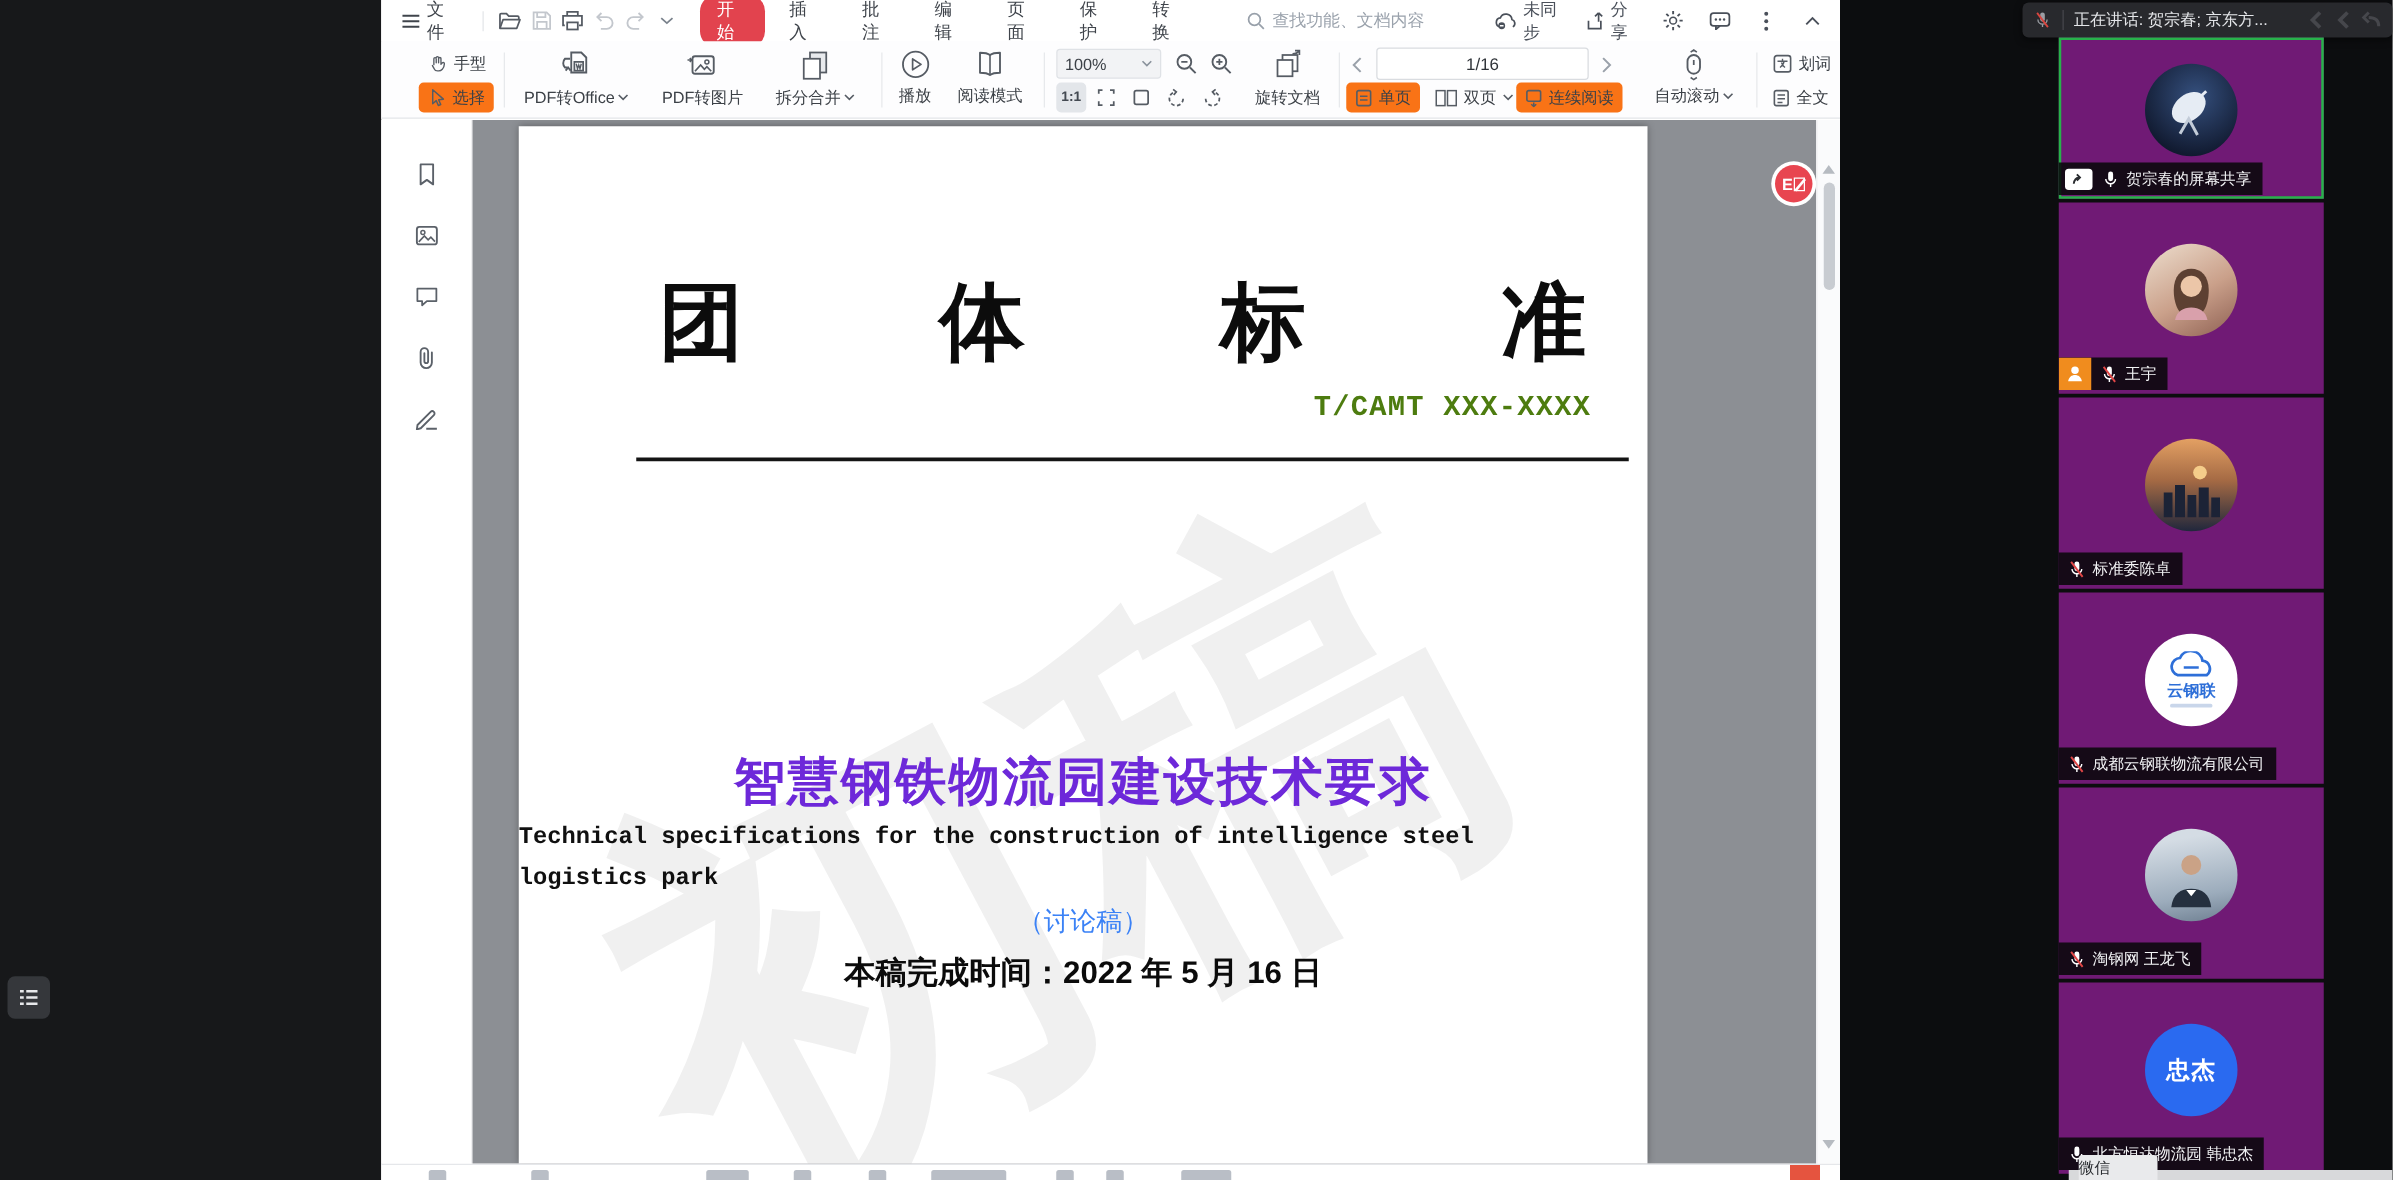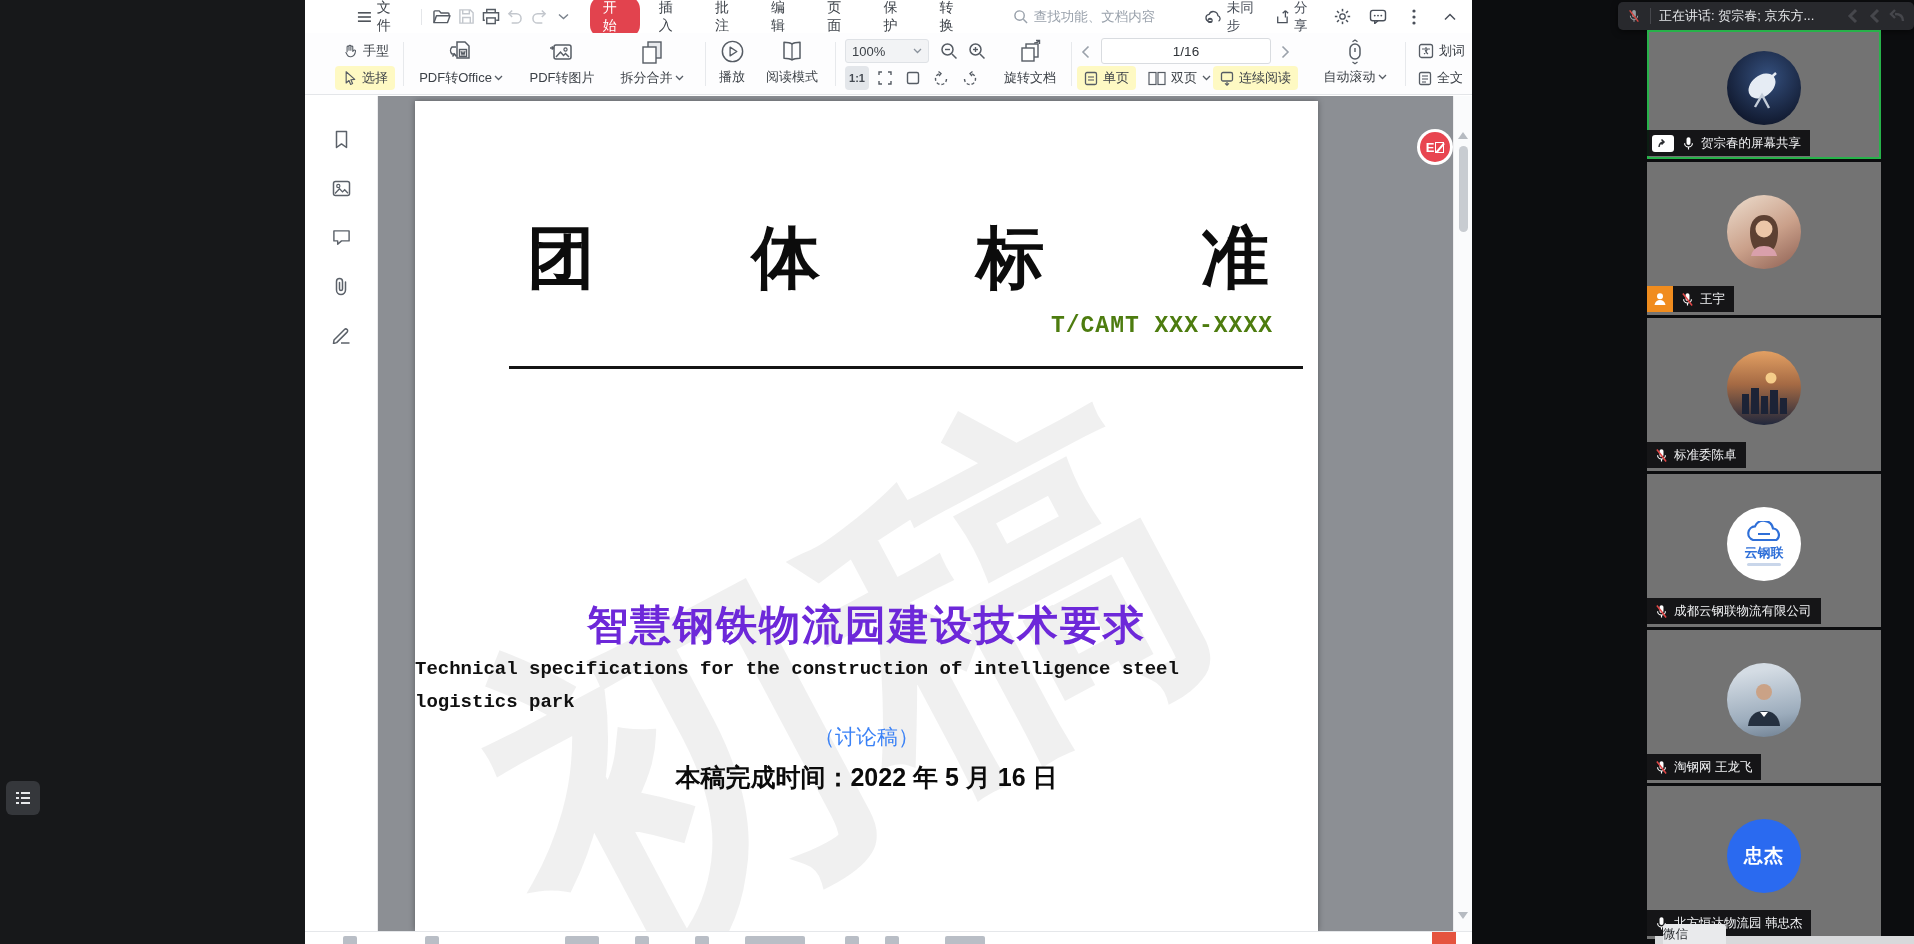--- a/index.html
+++ b/index.html
@@ -8,38 +8,38 @@
   svg { display:block; }
 
   
   .desktop-btn { position:absolute; left:6px; top:781px; width:34px; height:34px;
     background:#35373b; border-radius:6px; display:flex; align-items:center; justify-content:center; }
 
   
   .app { position:absolute; left:305px; top:0; width:1167px; height:944px; background:#fff; }
 
   
-  .menubar { height:33px; display:flex; align-items:center; padding:0 10px 0 16px; background:#fff; font-size:14px; color:#3f444b;margin-left:36px; }
+  .menubar { height:33px; display:flex; align-items:center; padding:0 10px 0 16px; background:#fff; font-size:14px; color:#3f444b; }
   .menubar .mi { display:flex; align-items:center; gap:5px; margin-right:10px; cursor:default; }
   .vdiv { width:1px; height:16px; background:#e4e6e9; margin:0 8px; }
   .qbtn { width:26px; height:24px; display:flex; align-items:center; justify-content:center; border-radius:4px; }
   .tabs { display:flex; align-items:center; gap:6px; margin-left:14px; }
   .tab { padding:3px 13px; border-radius:13px; color:#3f444b; font-size:14px; }
   .tab.active { background:#e2434e; color:#fff; }
   .searchbox { display:flex; align-items:center; gap:6px; margin-left:36px; width:205px; }
   .searchbox input { border:none; outline:none; font-size:13.5px; color:#3f444b; width:165px; background:transparent; }
   .searchbox input::placeholder { color:#9aa2ac; }
   .mb-right { margin-left:auto; display:flex; align-items:center; gap:12px; color:#4a505a; font-size:13.5px; }
   .mb-right .lbl-ic { display:flex; align-items:center; gap:4px; }
 
   
   .ribbon { position:relative; height:62px; border-bottom:1px solid #e4e6e9; background:#fdfdfe; font-size:13px; color:#3c4147; }
   .rsep { position:absolute; top:9px; width:1px; height:44px; background:#e7e9ec; }
   .smallrow { position:absolute; display:flex; align-items:center; gap:5px; height:24px; padding:0 7px; border-radius:4px; white-space:nowrap; }
-  .smallrow.hl { background:#fef9c3; }
+  .smallrow.hl { background:#f97316; }
   .bigbtn { position:absolute; top:5px; display:flex; flex-direction:column; align-items:center; gap:3px; white-space:nowrap; }
   .bigbtn .lab { display:flex; align-items:center; gap:2px; }
   .combo { position:absolute; display:flex; align-items:center; justify-content:space-between; width:84px; height:24px;
     background:#f2f3f5; border:1px solid #dfe2e6; border-radius:3px; padding:0 6px; font-size:13px; }
   .sqico { position:absolute; width:24px; height:24px; display:flex; align-items:center; justify-content:center; border-radius:4px; }
   .sqico.hl { background:#e3e6ea; }
   .pagebox { position:absolute; width:170px; height:26px; background:#fff; border:1px solid #d9dce0; border-radius:3px;
     display:flex; align-items:center; justify-content:center; font-size:13.5px; color:#2f3338; }
   .navchev { position:absolute; top:12px; color:#9aa1aa; font-size:15px; }
 
@@ -82,21 +82,21 @@
 
   
   .meeting { position:absolute; left:1472px; top:0; width:442px; height:944px; background:#0c0d0f; }
   .speakbar { position:absolute; left:146px; top:2px; width:296px; height:28px; background:#28292d; border-radius:5px;
     display:flex; align-items:center; padding:0 8px; gap:8px; box-shadow:0 2px 6px rgba(0,0,0,.5); }
   .speakbar .txt { color:#e4e6e9; font-size:13px; white-space:nowrap; overflow:hidden; }
   .speakbar .sdiv { width:1px; height:16px; background:#46474c; }
   .speakbar .darkarrows { margin-left:auto; display:flex; gap:4px; }
 
   .tiles { position:absolute; left:175px; top:30px; width:258px; display:flex; flex-direction:column; gap:3px; }
-  .tile { position:relative; width:234px; height:153px; background:#737373; display:flex; align-items:center; justify-content:center; }
+  .tile { position:relative; width:212px; height:153px; background:#701a75; display:flex; align-items:center; justify-content:center; }
   .tile:first-child { height:129px; }
   .tile--active { outline:2px solid #27b24a; outline-offset:-2px; }
   .avatar { width:74px; height:74px; border-radius:50%; overflow:hidden; margin-bottom:14px;
     display:flex; align-items:center; justify-content:center; }
   .av-satellite { background:radial-gradient(circle at 55% 35%, #35507e, #111a30 75%); }
   .av-woman { background:linear-gradient(150deg,#e7d3c2 10%,#caa08a 55%,#8d5f52); }
   .av-city { background:linear-gradient(to bottom,#e3a063 0%,#a56a44 45%,#20273c 100%); }
   .av-logo { background:#fff; flex-direction:column; gap:1px; }
   .av-logo .logo-text { color:#2e6fd8; font-size:13px; font-weight:700; }
   .av-logo .logo-sub { width:34px; height:3px; background:#c9d6ea; border-radius:2px; }

